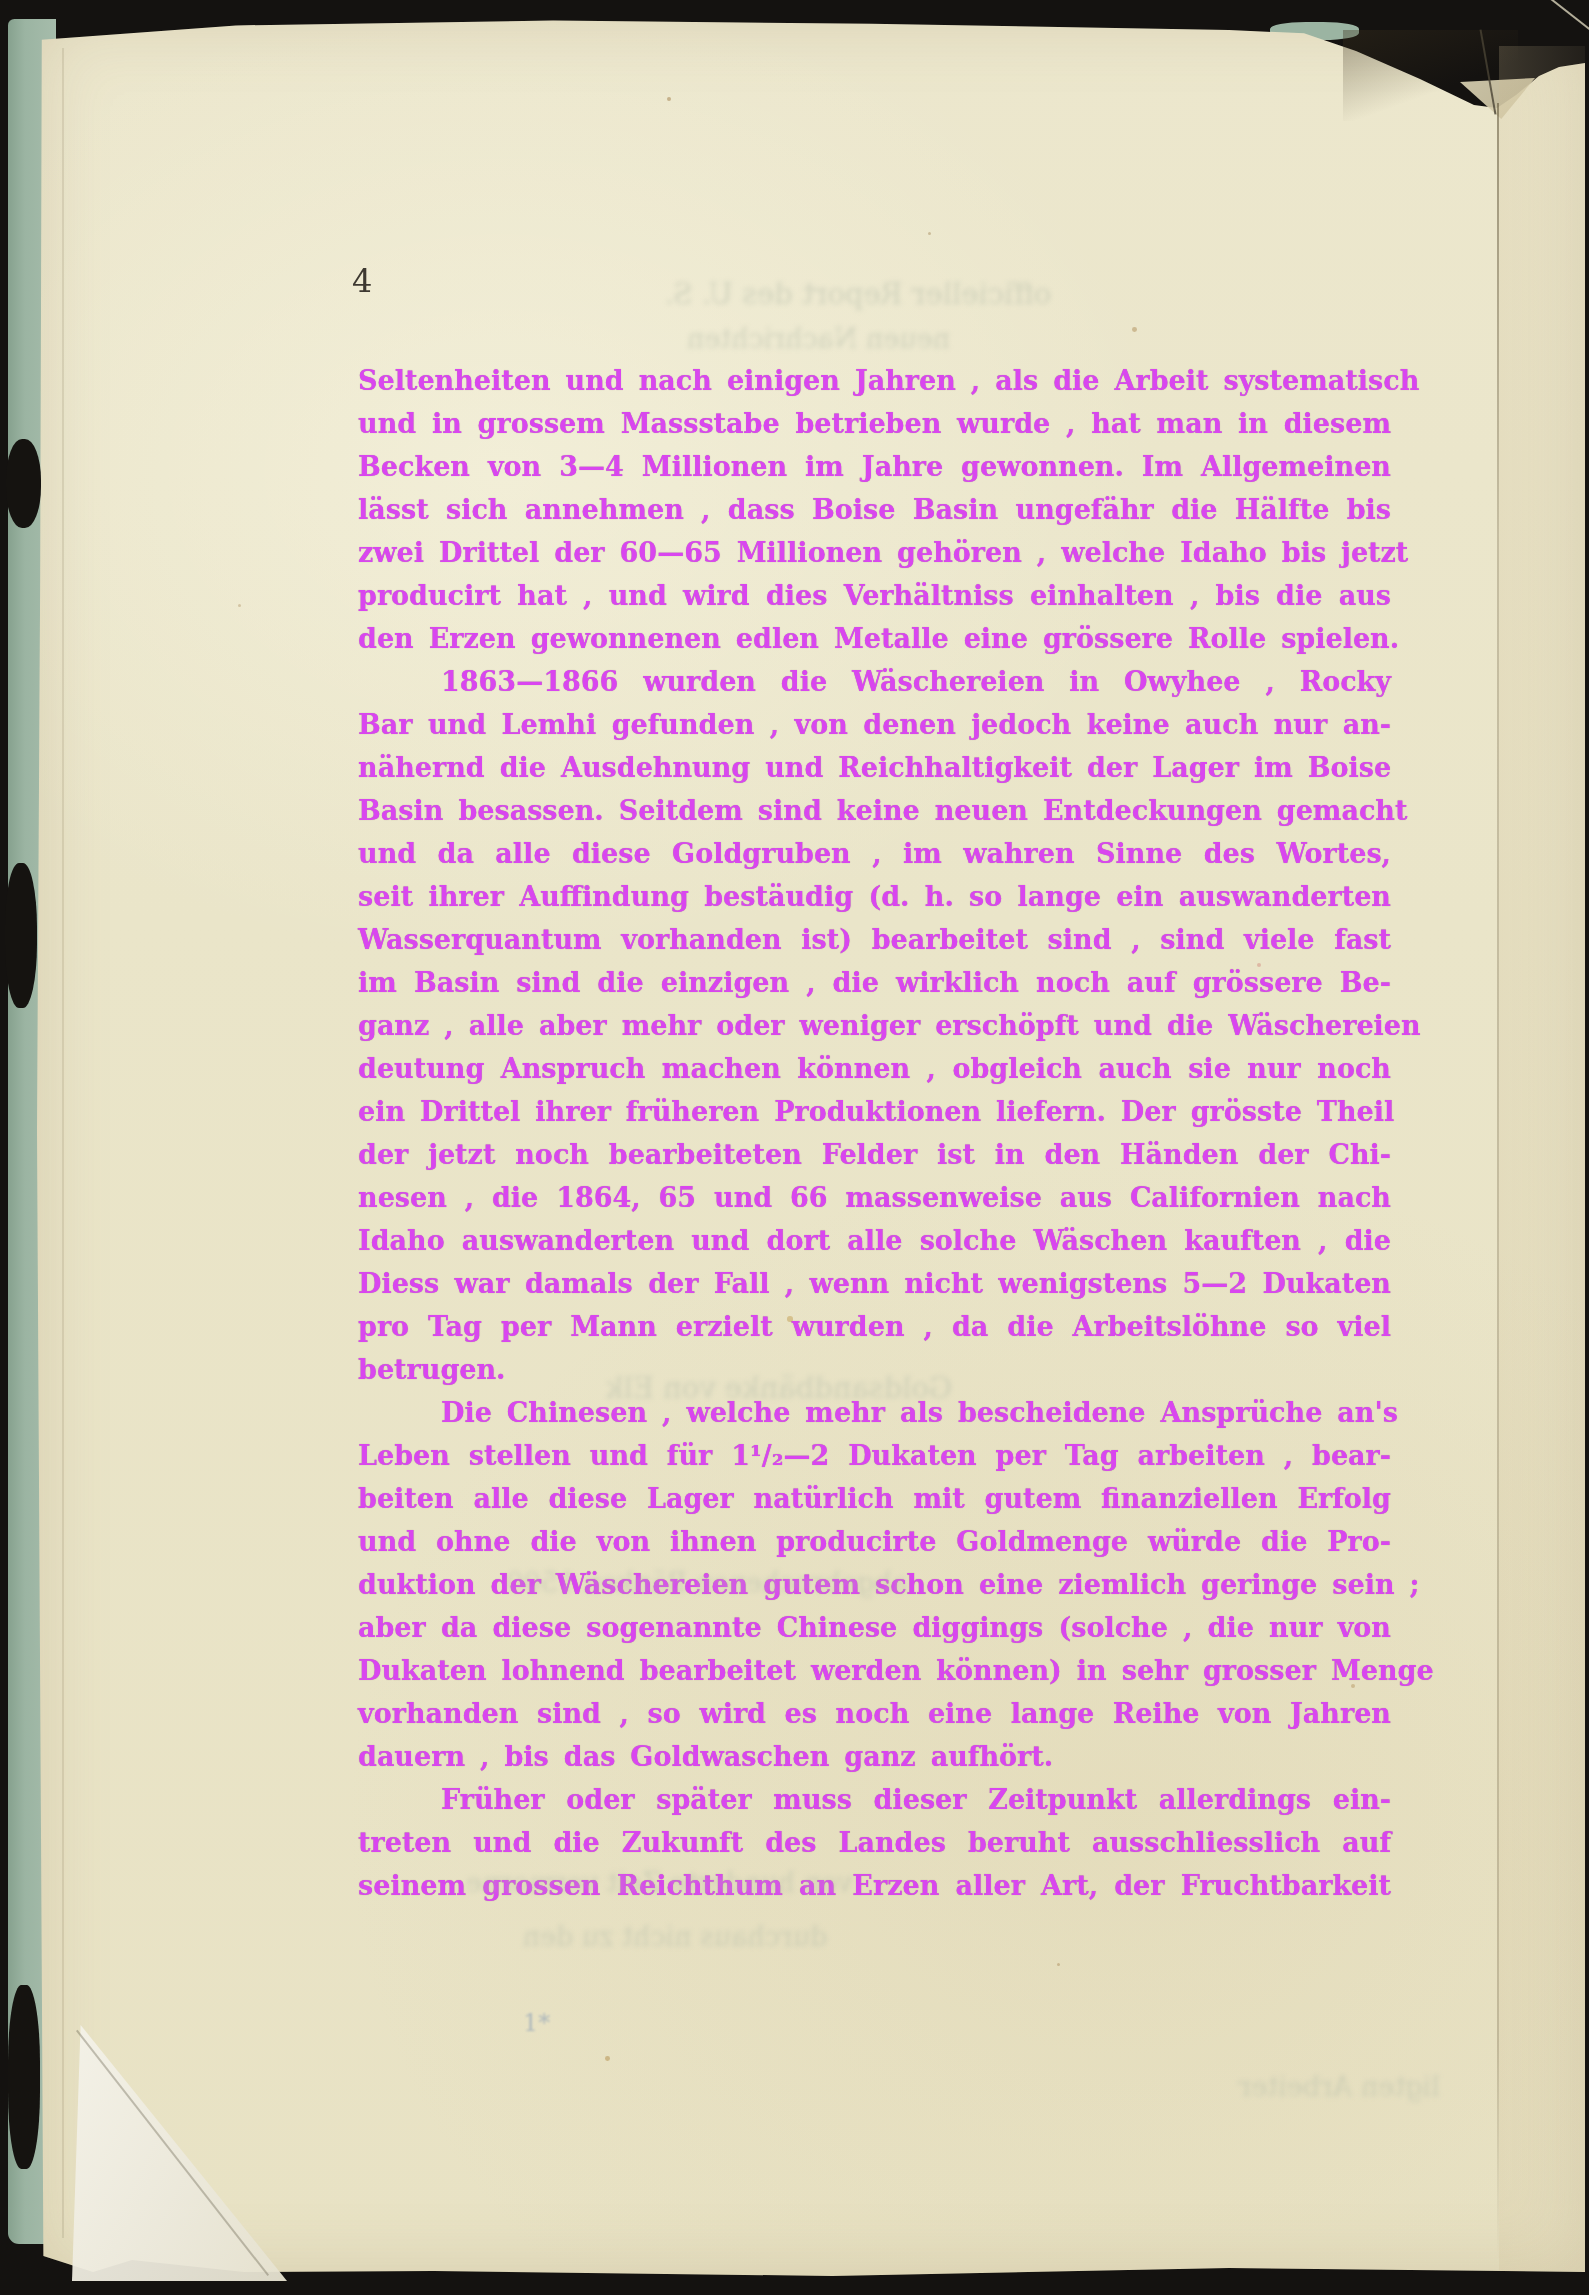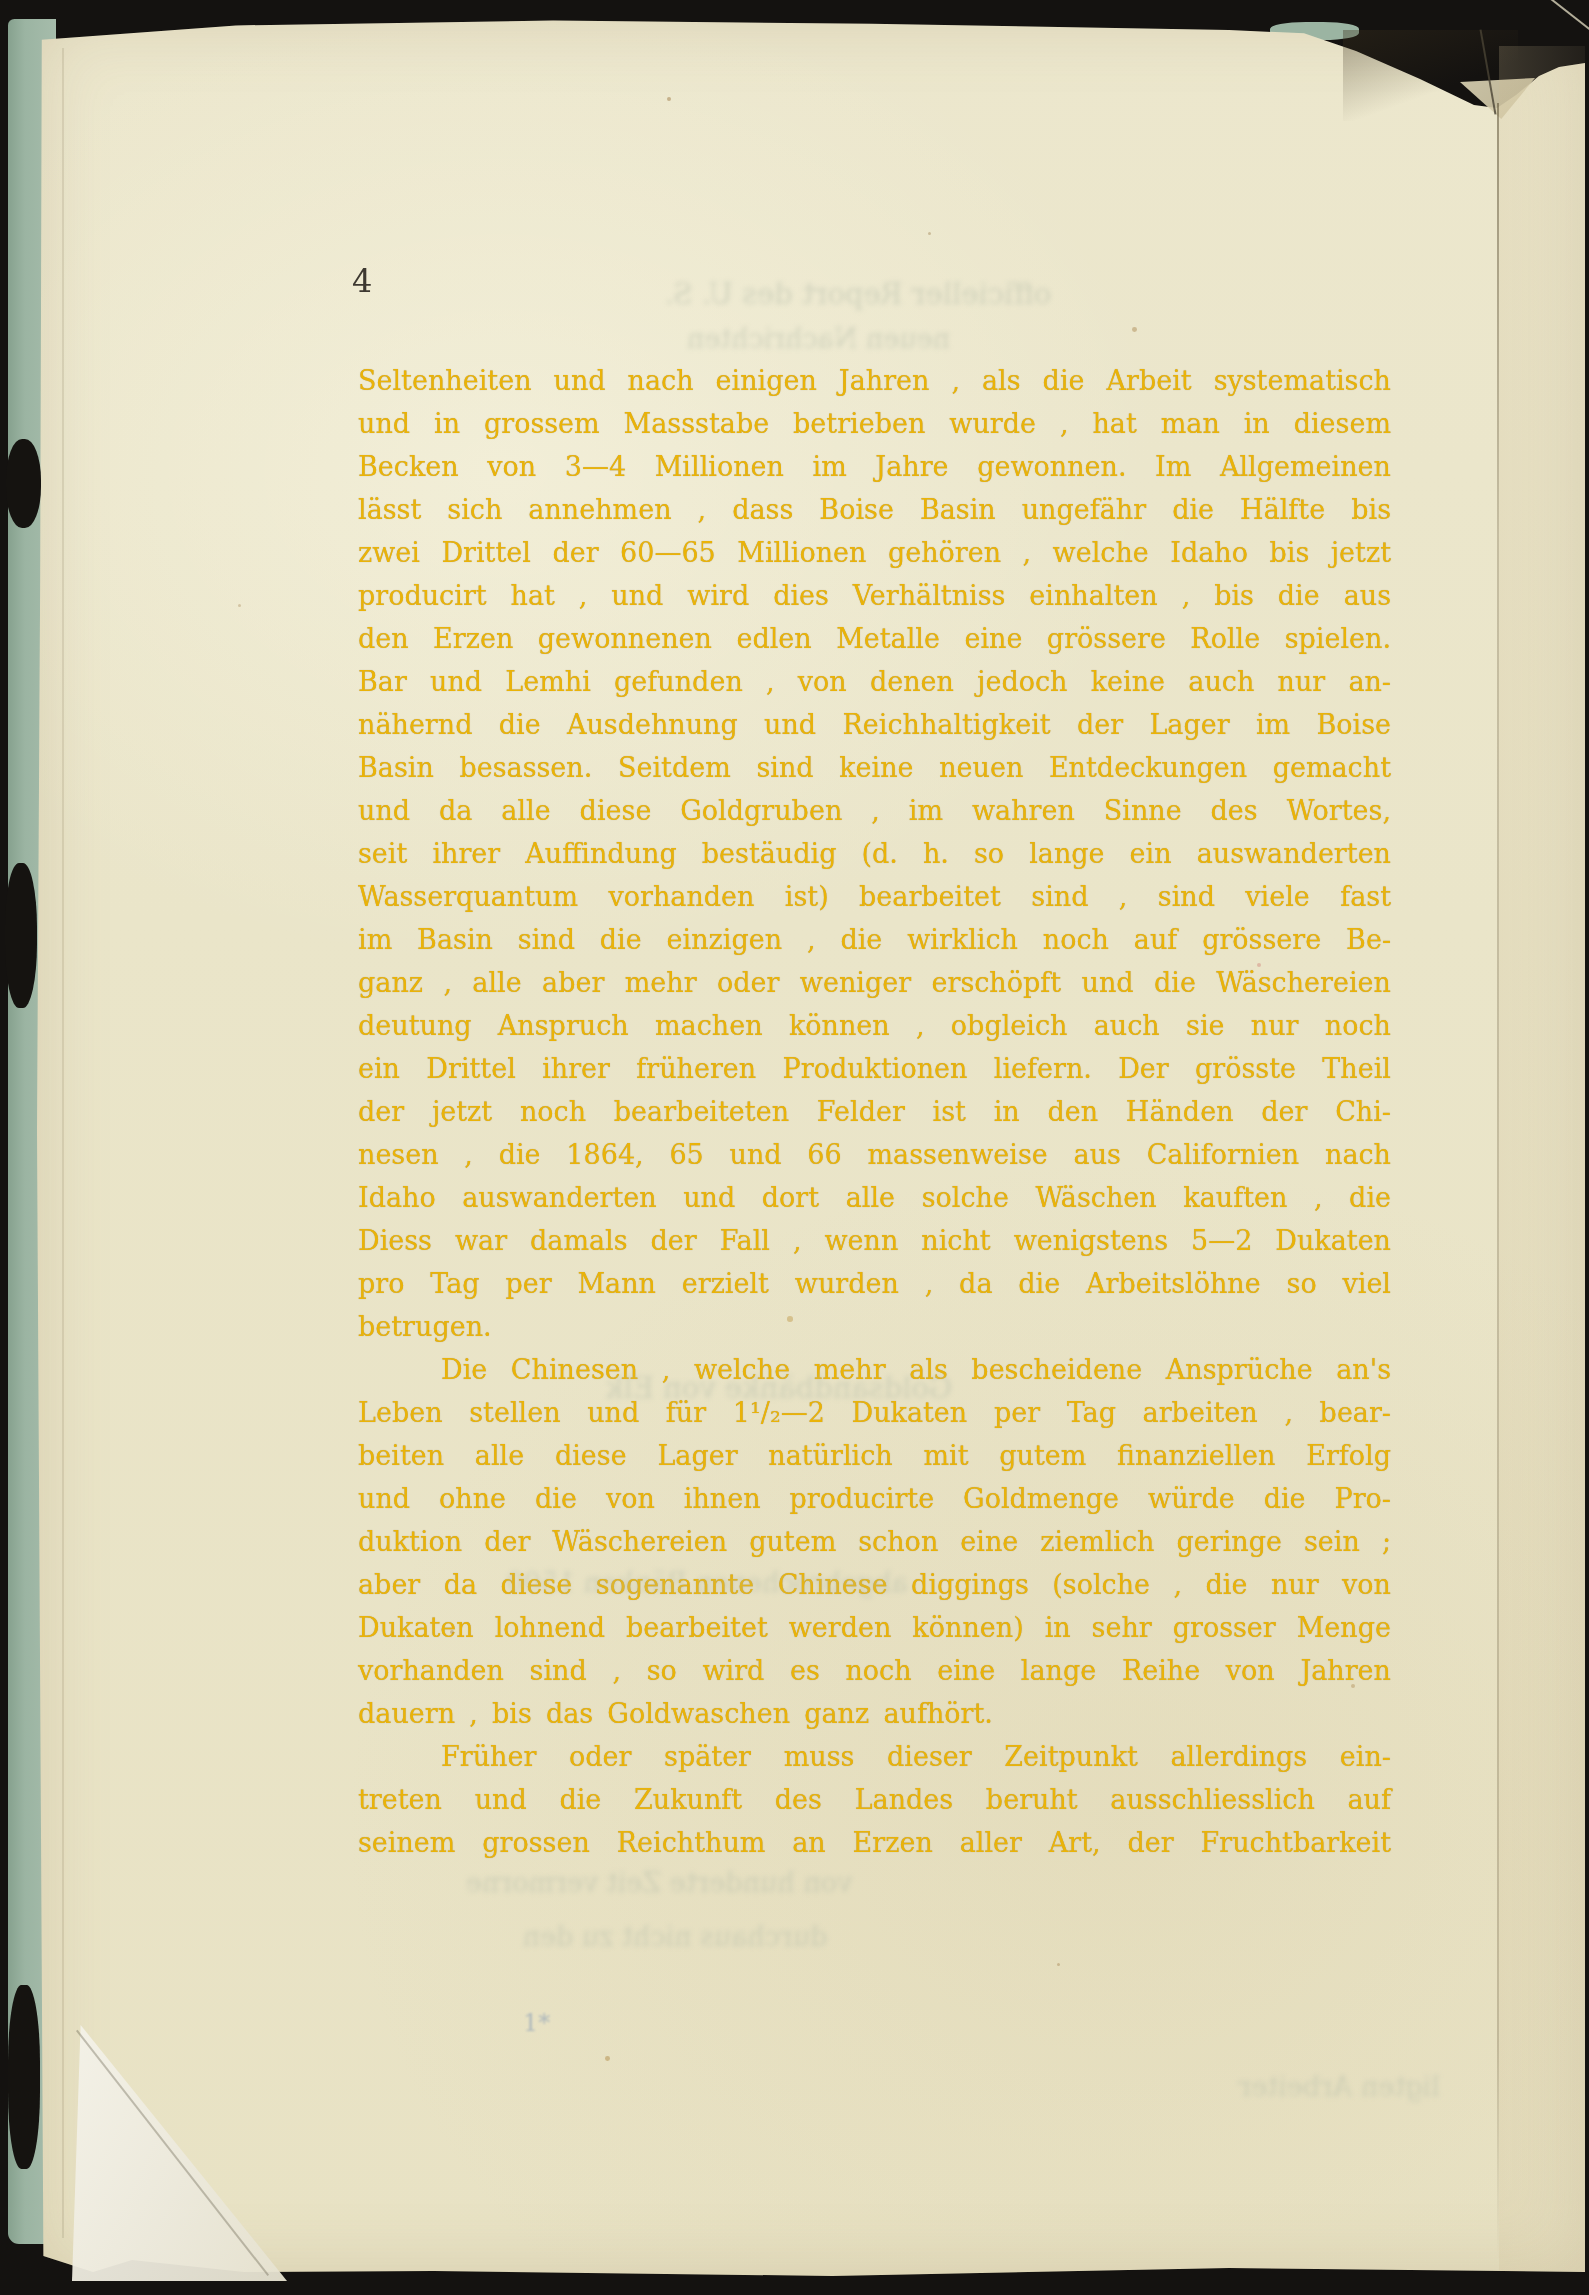--- a/index.html
+++ b/index.html
@@ -84,24 +84,25 @@
     background:rgba(95,88,70,.35);transform:rotate(-38deg);transform-origin:top left;
   }
   
   .page-number{
     position:absolute;left:352px;top:262px;
     font-size:32px;color:#3e3931;
     letter-spacing:0.8px;
   }
   .text-block{
     position:absolute;left:358px;top:359px;width:1033px;
-    color:#eab308;
+    color:#d946ef;
     font-size:27px;
     text-shadow:0 0 0.8px rgba(70,60,48,.45);
     word-spacing:5.6px;
+    font-weight:bold;
   }
   .tline{
     height:43px;line-height:43px;
     text-align:justify;text-align-last:justify;
     white-space:nowrap;
   }
   .tline.indent{padding-left:83px;}
   .tline.endline{text-align-last:left;}
   
   .ghost{
@@ -150,20 +151,21 @@
     <div>
       <div class="tline">Seltenheiten und nach einigen Jahren , als die Arbeit systematisch</div>
       <div class="tline">und in grossem Massstabe betrieben wurde , hat man in diesem</div>
       <div class="tline">Becken von 3—4 Millionen im Jahre gewonnen. Im Allgemeinen</div>
       <div class="tline">lässt sich annehmen , dass Boise Basin ungefähr die Hälfte bis</div>
       <div class="tline">zwei Drittel der 60—65 Millionen gehören , welche Idaho bis jetzt</div>
       <div class="tline">producirt hat , und wird dies Verhältniss einhalten , bis die aus</div>
       <div class="tline">den Erzen gewonnenen edlen Metalle eine grössere Rolle spielen.</div>
     </div>
     <div>
+      <div class="tline indent">1863—1866 wurden die Wäschereien in Owyhee , Rocky</div>
       <div class="tline">Bar und Lemhi gefunden , von denen jedoch keine auch nur an-</div>
       <div class="tline">nähernd die Ausdehnung und Reichhaltigkeit der Lager im Boise</div>
       <div class="tline">Basin besassen. Seitdem sind keine neuen Entdeckungen gemacht</div>
       <div class="tline">und da alle diese Goldgruben , im wahren Sinne des Wortes,</div>
       <div class="tline">seit ihrer Auffindung bestäudig (d. h. so lange ein auswanderten</div>
       <div class="tline">Wasserquantum vorhanden ist) bearbeitet sind , sind viele fast</div>
       <div class="tline">im Basin sind die einzigen , die wirklich noch auf grössere Be-</div>
       <div class="tline">ganz , alle aber mehr oder weniger erschöpft und die Wäschereien</div>
       <div class="tline">deutung Anspruch machen können , obgleich auch sie nur noch</div>
       <div class="tline">ein Drittel ihrer früheren Produktionen liefern. Der grösste Theil</div>

